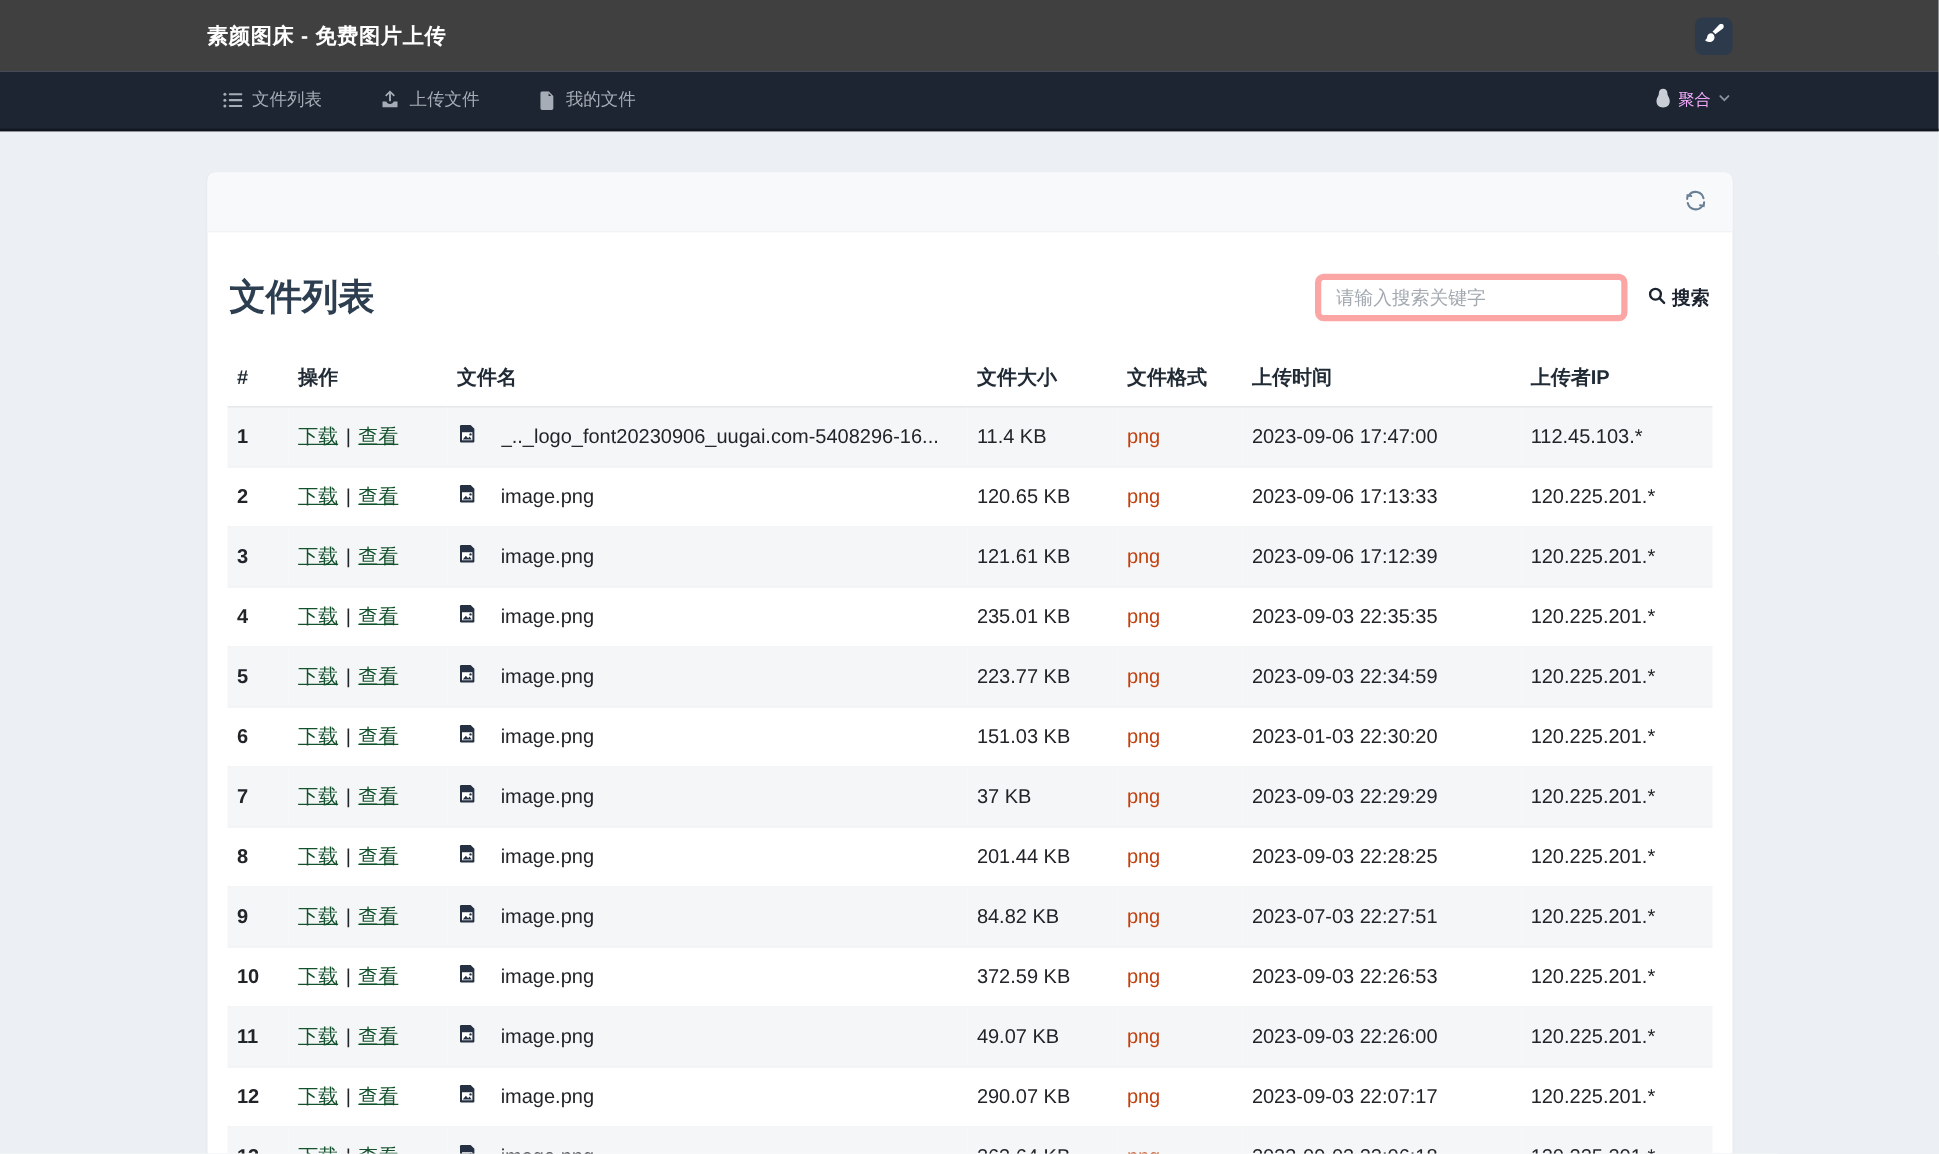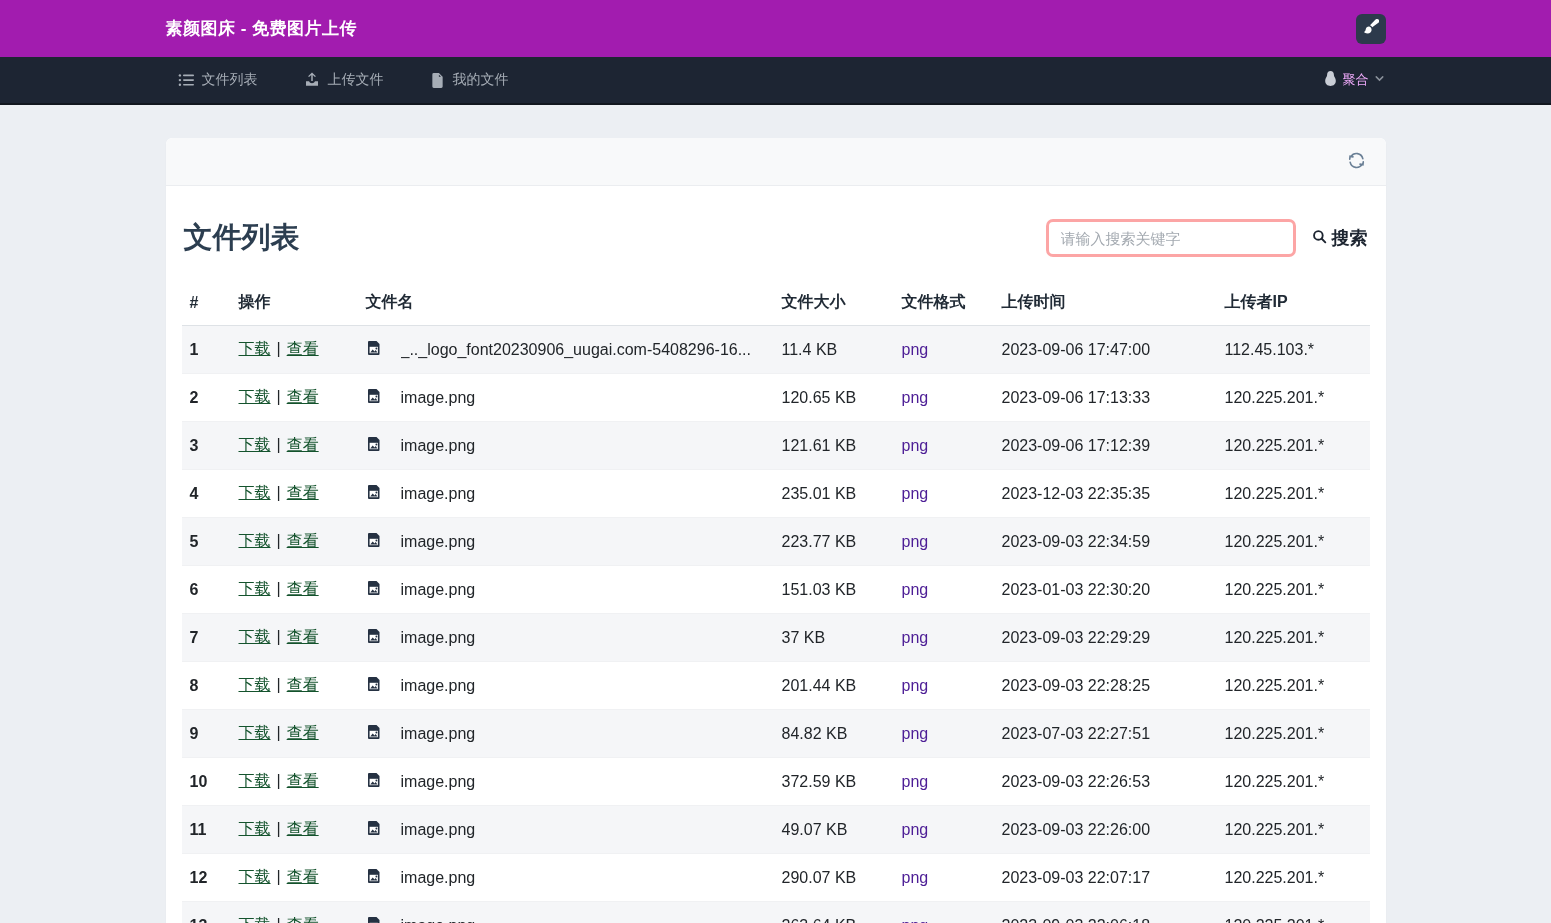--- a/index.html
+++ b/index.html
@@ -5,21 +5,21 @@
   * { margin:0; padding:0; box-sizing:border-box; }
   html,body { width:1551px; height:923px; overflow:hidden; }
   body {
     font-family:"Liberation Sans","DejaVu Sans",sans-serif;
     background:#eceff3;
     color:#212529;
   }
   .container { width:1220px; margin:0 auto; }
 
   
-  .navbar { height:57px; background:#a21caf; }
+  .navbar { height:57px; background:#404040; }
   .navbar .container { height:100%; display:flex; align-items:center; justify-content:space-between; }
   .navbar-title { color:#ffffff; font-size:17px; font-weight:700; letter-spacing:.5px; }
   .theme-btn { width:30px; height:30px; background:#2d3a4c; border:none; border-radius:6px;
                display:flex; align-items:center; justify-content:center; cursor:pointer; }
 
   
   .subnav { height:48px; background:#1d2533; border-bottom:2px solid #12171f; }
   .subnav .container { height:100%; display:flex; align-items:center; justify-content:space-between; }
   .subnav-items { display:flex; align-items:center; gap:46px; padding-left:12px; }
   .subnav-item { display:flex; align-items:center; gap:8px; color:#a6adb6; font-size:14px; cursor:pointer; }
@@ -33,44 +33,44 @@
   .card-header { height:48px; background:#f8f9fa; border-bottom:1px solid #ebedf0;
                  border-radius:6px 6px 0 0; display:flex; align-items:center; justify-content:flex-end;
                  padding:0 20px; }
   .refresh-btn { background:none; border:none; cursor:pointer; display:flex; align-items:center; }
   .card-body { padding:18px 16px; }
 
   
   .toolbar { display:flex; align-items:center; justify-content:space-between; margin:14px 2px 6px 2px; }
   .page-title { font-size:29px; font-weight:700; color:#2c3e50; }
   .search-area { display:flex; align-items:center; gap:16px; }
-  .search-input { width:250px; height:38px; border:3px solid #fca5a5; border-radius:7px;
+  .search-input { width:250px; height:38px; border:5px solid #fca5a5; border-radius:7px;
                   padding:0 12px; font-size:15px; color:#212529; outline:none;
                   font-family:"Liberation Sans","DejaVu Sans",sans-serif; }
   .search-input::placeholder { color:#a3a9b0; }
   .search-btn { display:flex; align-items:center; gap:5px; background:none; border:none;
-                font-size:18px; font-weight:700; color:#1c2430; cursor:pointer;
+                font-size:15px; font-weight:700; color:#1c2430; cursor:pointer;
                 font-family:"Liberation Sans","DejaVu Sans",sans-serif; }
 
   
   table { width:100%; border-collapse:collapse; margin-top:24px; font-size:16px; }
   th { text-align:left; font-weight:700; color:#212b36; padding:10px 8px 12px 8px;
        border-bottom:1px solid #dee2e6; white-space:nowrap; }
   td { padding:13px 8px; white-space:nowrap; color:#212529; border-bottom:1px solid #f0f1f3; }
   tbody tr:nth-child(odd) { background:#f5f6f8; }
   .col-idx   { width:49px; }
   .col-act   { width:127px; }
   .col-name  { width:416px; }
   .col-size  { width:120px; }
   .col-fmt   { width:100px; }
   .col-time  { width:223px; }
   td.cell-idx { font-weight:700; }
   a.action-link { color:#14532d; text-decoration:underline; cursor:pointer; }
   .action-sep { color:#212529; margin:0 6px; }
-  a.format-link { color:#4c1d95; text-decoration:none; cursor:pointer; }
+  a.format-link { color:#c2410c; text-decoration:none; cursor:pointer; }
   .filecell { display:flex; align-items:center; gap:19px; overflow:hidden; max-width:410px; }
   .filecell svg { flex:0 0 auto; }
   .filename { overflow:hidden; white-space:nowrap; }
 </style>
 </head>
 <body>
 
 <header class="navbar">
   <div class="container">
     <div class="navbar-title">素颜图床 - 免费图片上传</div>
@@ -245,21 +245,21 @@
                       <path fill="#253142" d="M3 1h7.5L13.5 4v10a1 1 0 0 1-1 1H3a1 1 0 0 1-1-1V2a1 1 0 0 1 1-1z"></path>
                       <rect x="3.6" y="6.8" width="8.3" height="6.4" fill="#ffffff"></rect>
                       <path fill="#253142" d="M4.2 12.6l2.5-3.1 1.8 2.1 1.2-1.5 1.7 2.5z"></path>
                       <circle cx="10.4" cy="8.5" r=".95" fill="#253142"></circle>
                     </svg></span>
                   <span class="filename">image.png</span>
                 </span>
               </td>
               <td>235.01 KB</td>
               <td><a class="format-link">png</a></td>
-              <td>2023-12-03 22:35:35</td>
+              <td>2023-09-03 22:35:35</td>
               <td>120.225.201.*</td>
             </tr>
             <tr>
               <td class="cell-idx">5</td>
               <td><a class="action-link">下载</a><span class="action-sep">|</span><a class="action-link">查看</a></td>
               <td>
                 <span class="filecell">
                   <span><svg width="16" height="16" viewBox="0 0 16 16">
                       <path fill="#253142" d="M3 1h7.5L13.5 4v10a1 1 0 0 1-1 1H3a1 1 0 0 1-1-1V2a1 1 0 0 1 1-1z"></path>
                       <rect x="3.6" y="6.8" width="8.3" height="6.4" fill="#ffffff"></rect>

